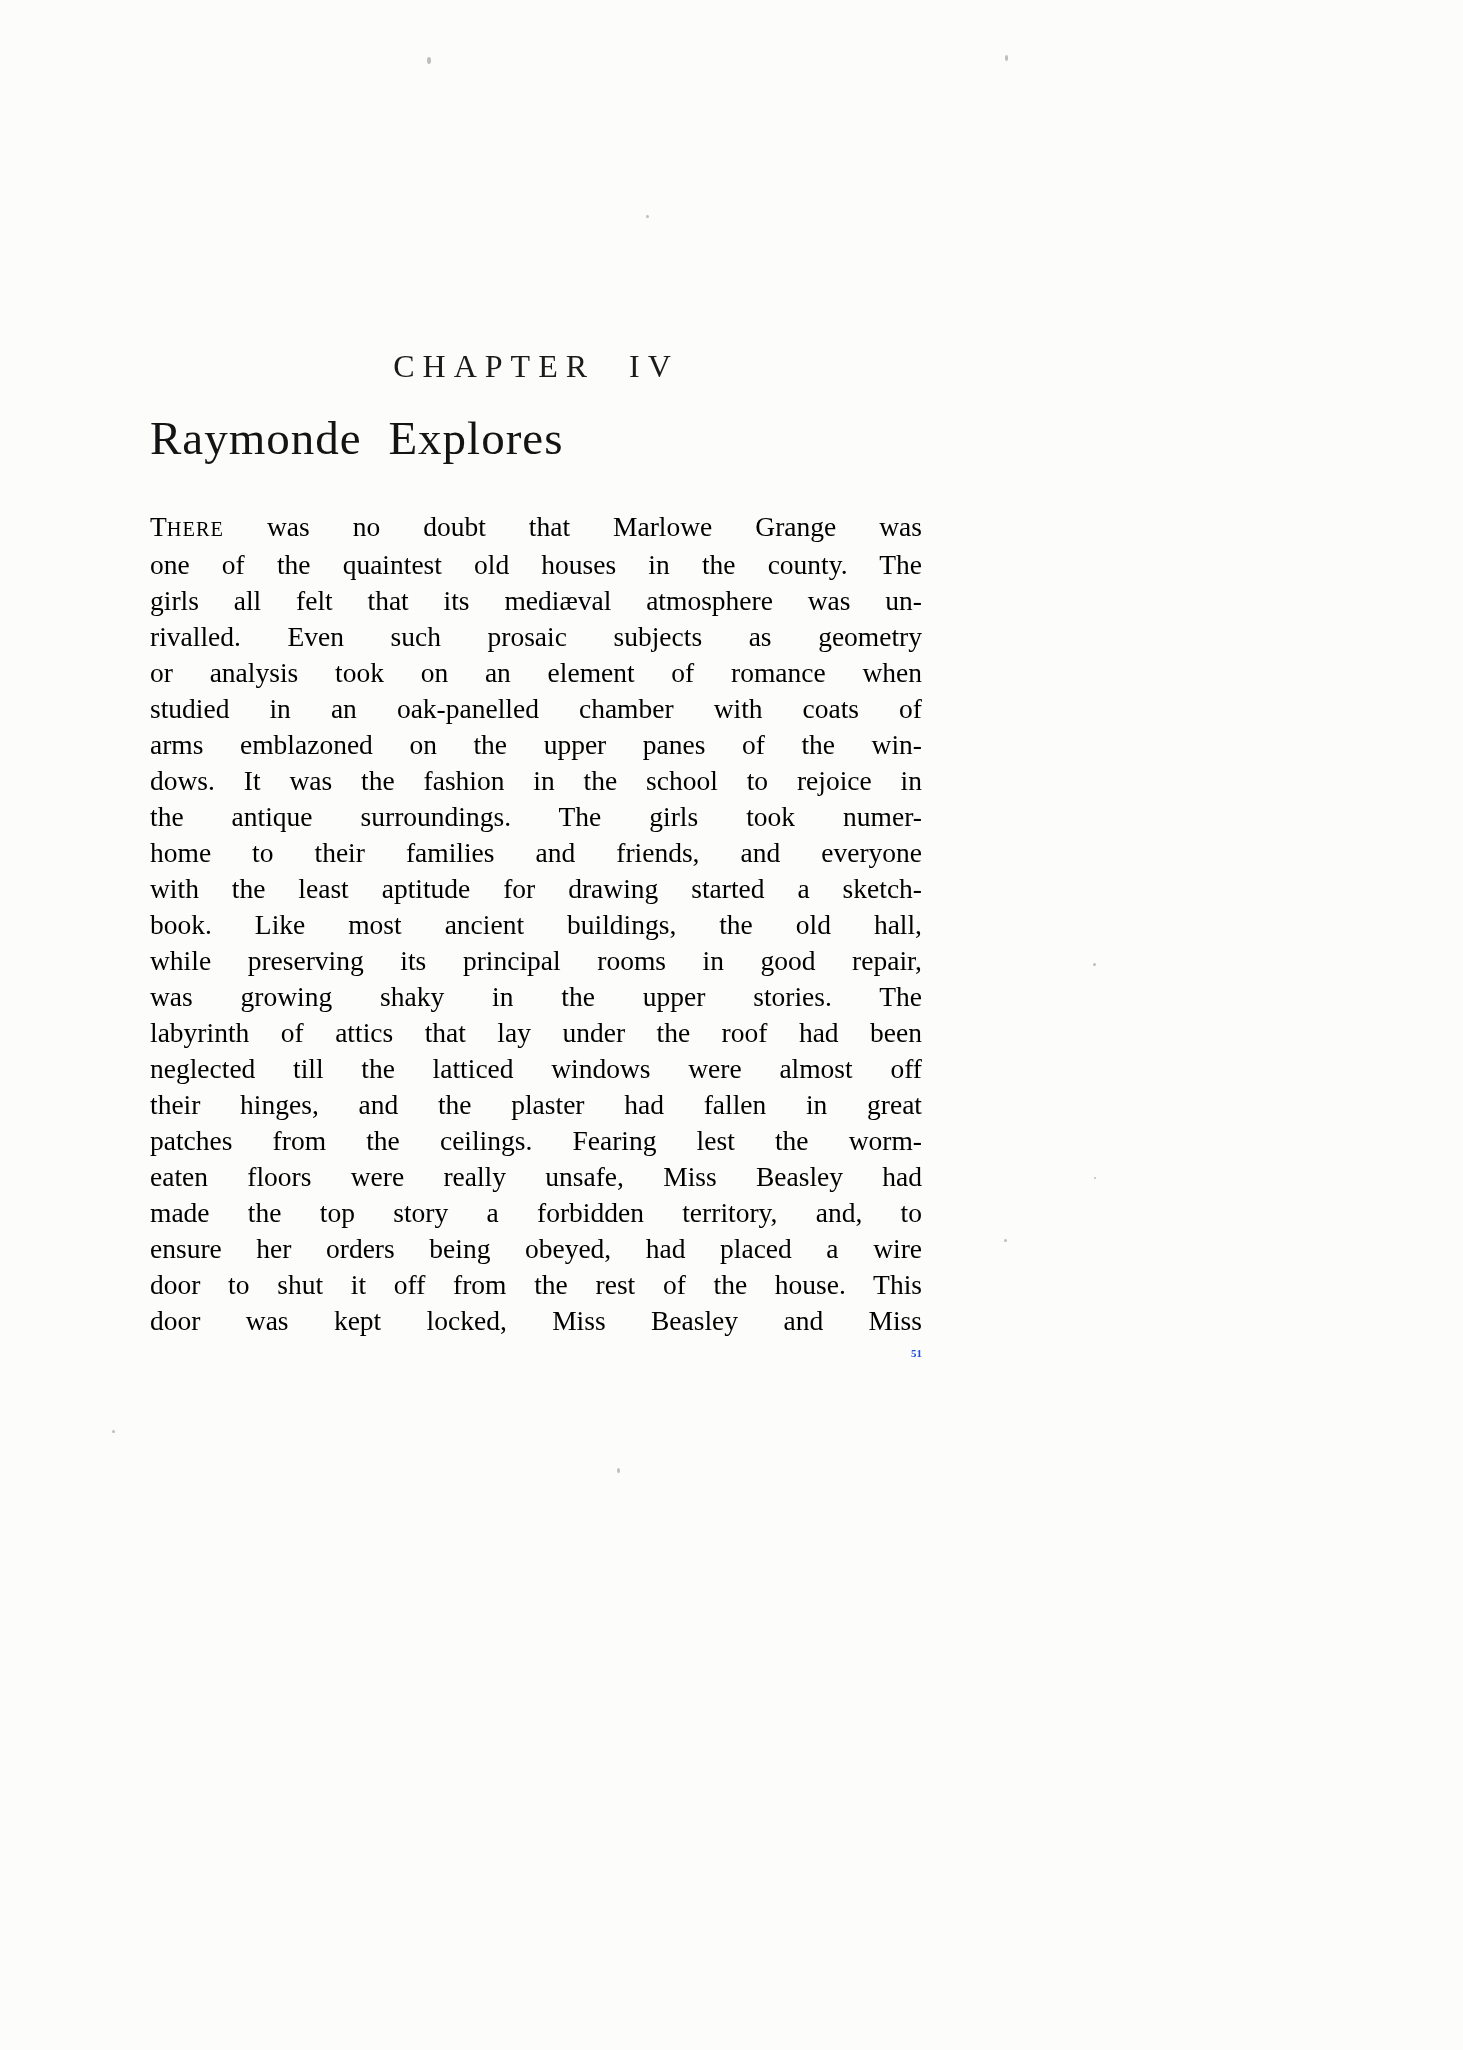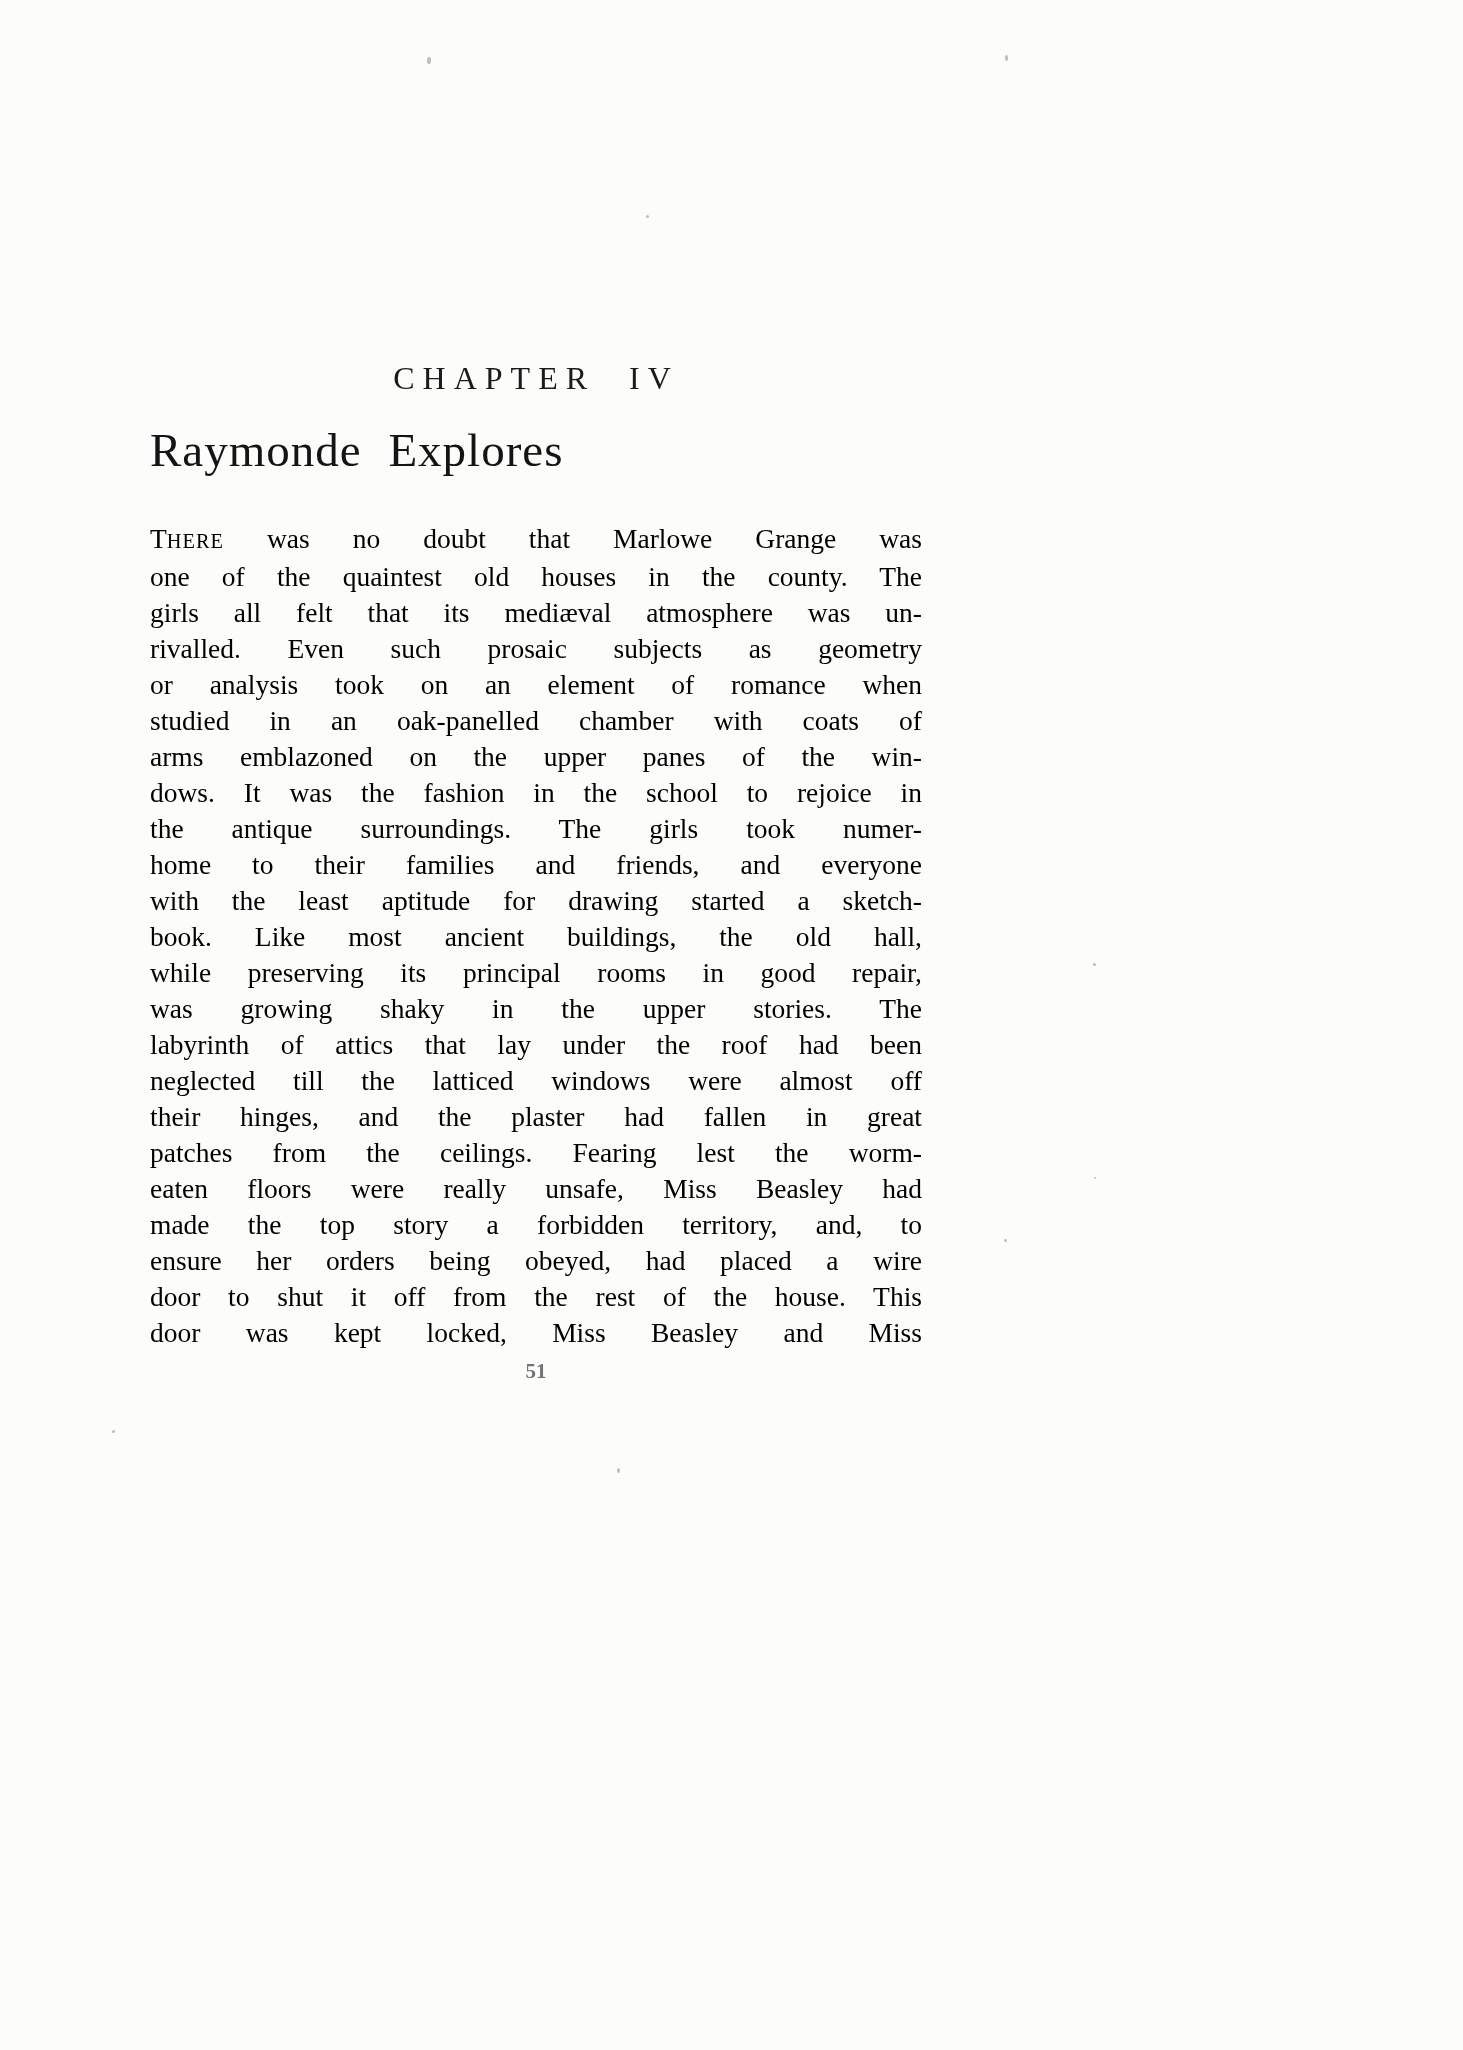--- a/index.html
+++ b/index.html
@@ -17,21 +17,21 @@
     color: #161616;
     overflow: hidden;
   }
   .textblock {
     position: absolute;
     left: 150px;
     top: 348px;
     width: 772px;
   }
   .chapter {
-    margin: 12px 0 26px 0;
+    margin: 0 0 26px 0;
     text-align: center;
     font-size: 32px;
     font-weight: 500;
     letter-spacing: 8px;
     word-spacing: 18px;
     color: #1b1b1b;
   }
   .title {
     margin: 0 0 44px 0;
     text-align: left;
@@ -56,24 +56,24 @@
   }
   .lead-cap {
     font-size: 1em;
   }
   .smallcaps {
     font-size: 0.74em;
     letter-spacing: 1px;
   }
   .pagenum {
     margin-top: 8px;
-    text-align: center;
-    font-size: 21px;
+    text-align: right;
+    font-size: 11px;
     font-weight: bold;
-    color: #737373;
+    color: #1d4ed8;
   }
   .speck {
     position: absolute;
     background: #8a8a86;
     border-radius: 50%;
     opacity: 0.55;
   }
   .speck.s1 { left: 427px; top: 57px;  width: 4px; height: 7px; }
   .speck.s2 { left: 1005px; top: 55px; width: 3px; height: 6px; }
   .speck.s3 { left: 646px; top: 215px; width: 3px; height: 3px; }

